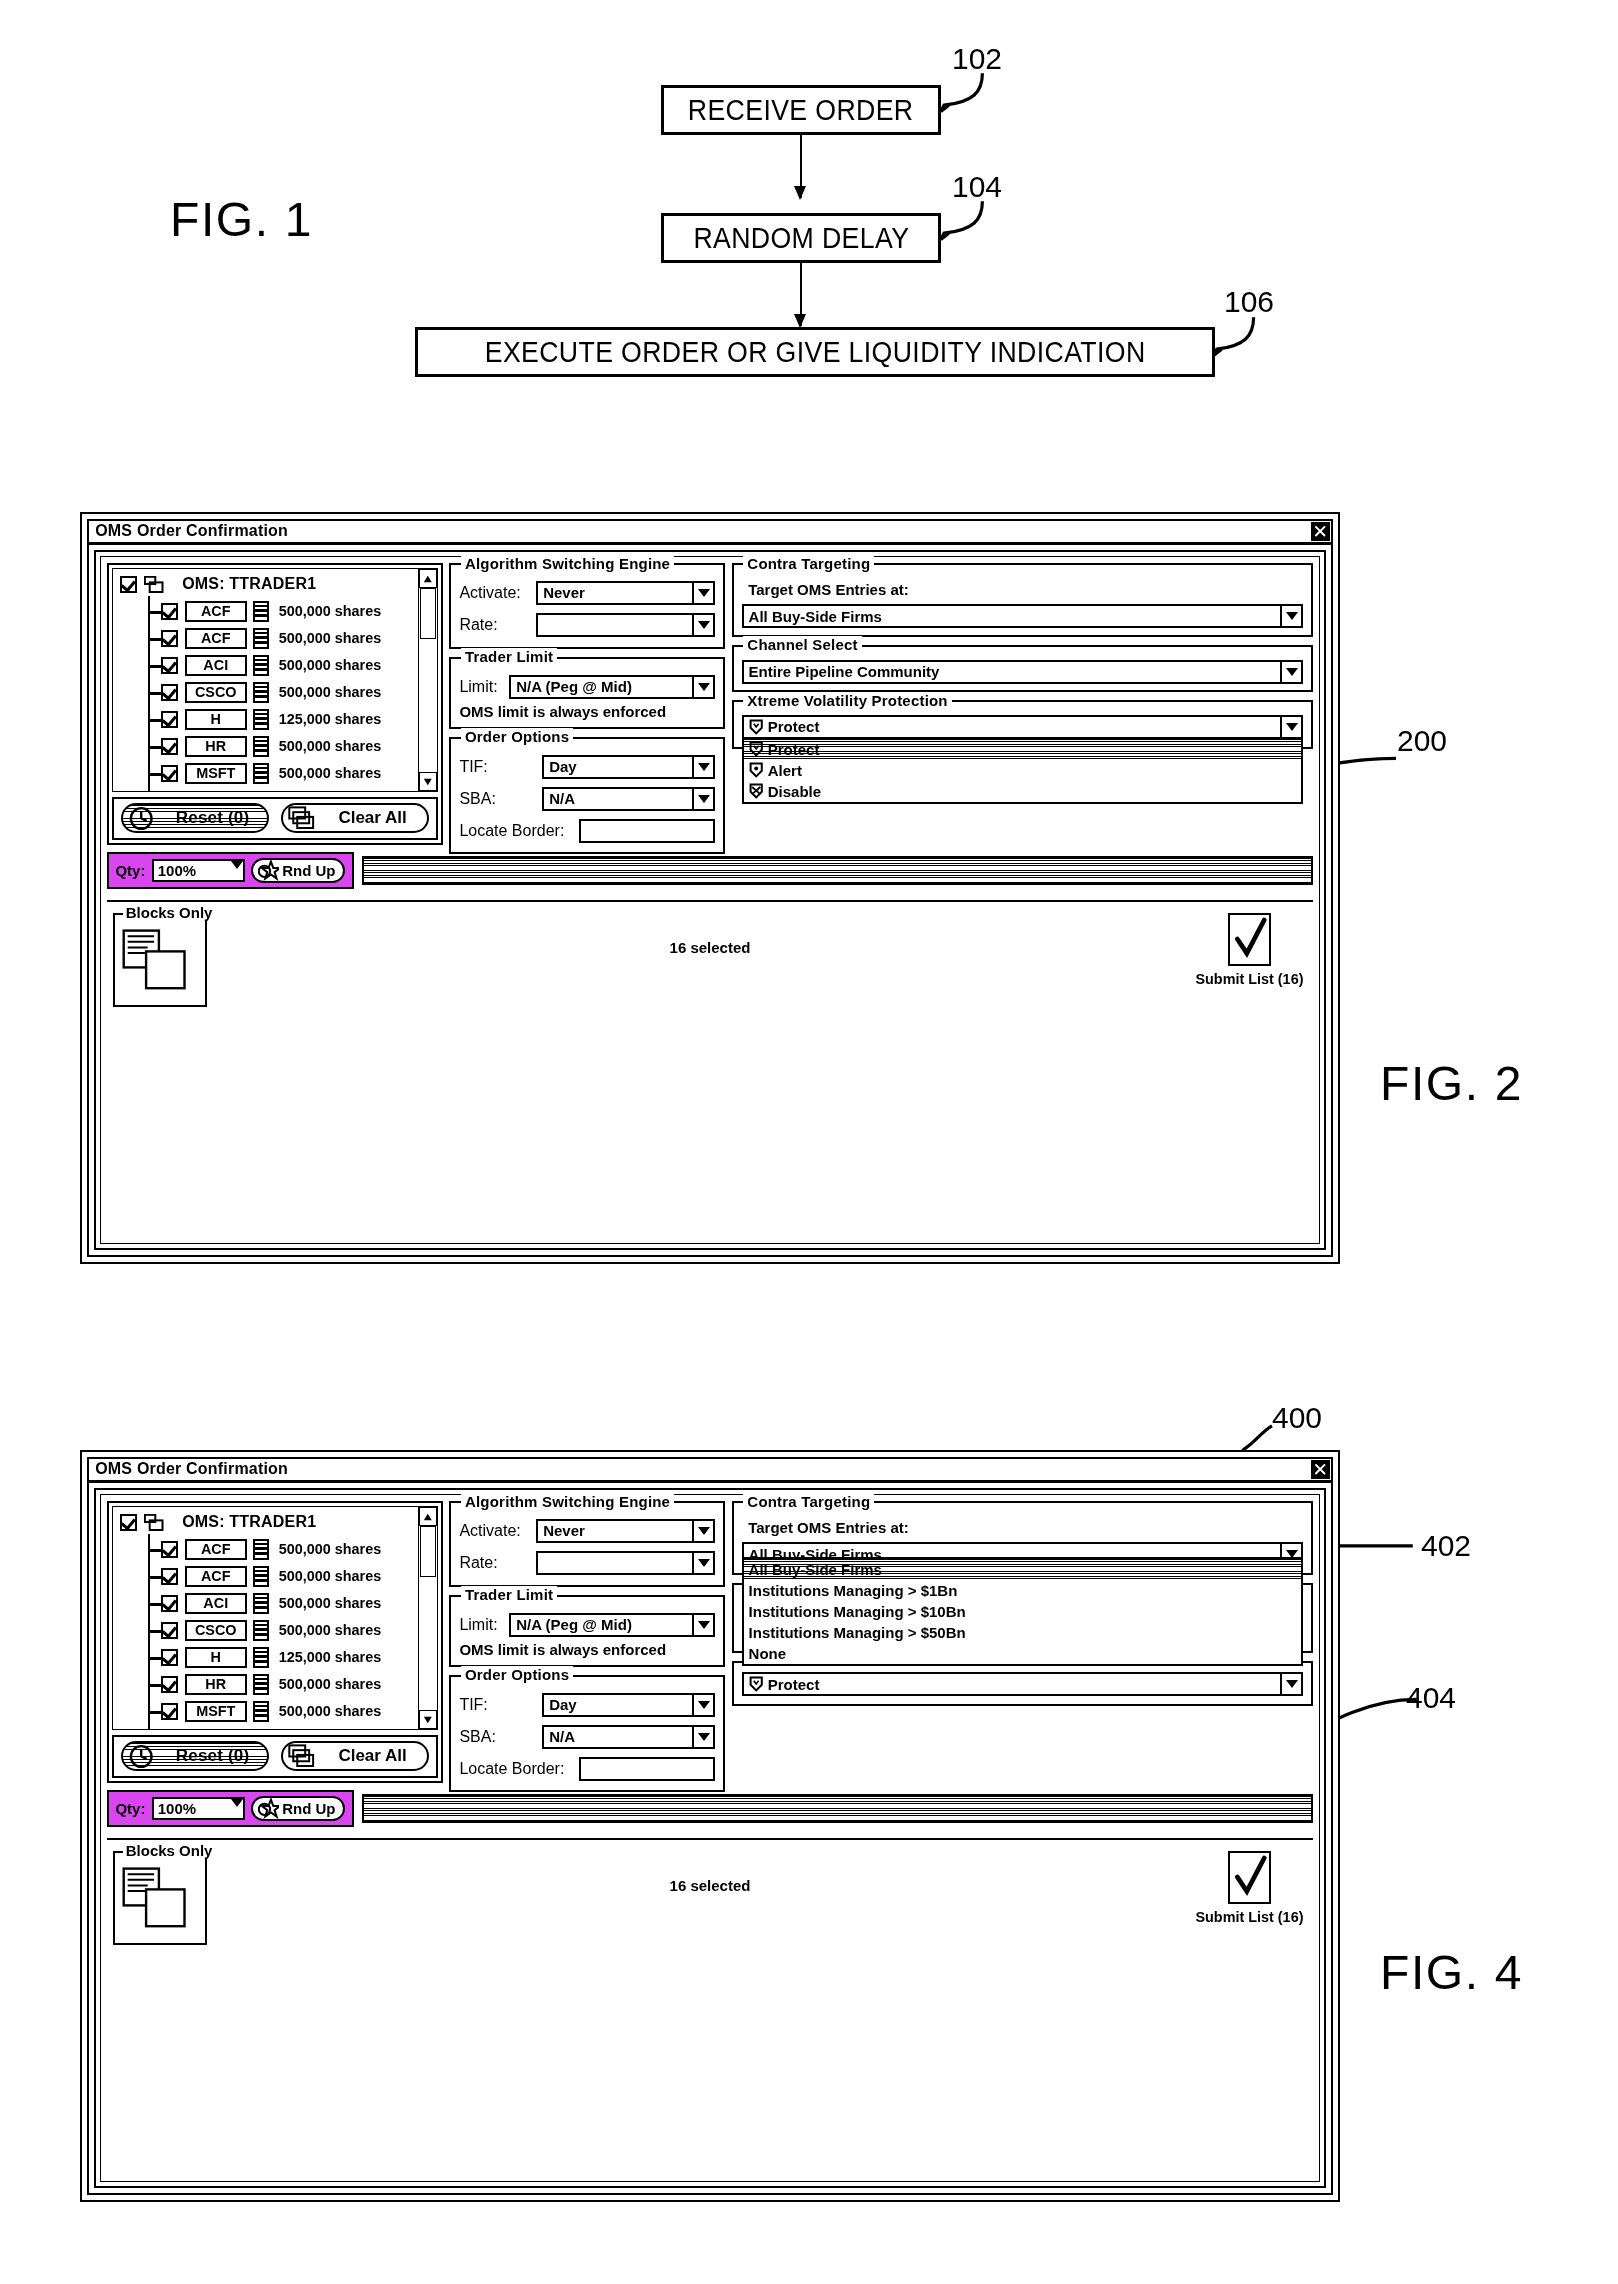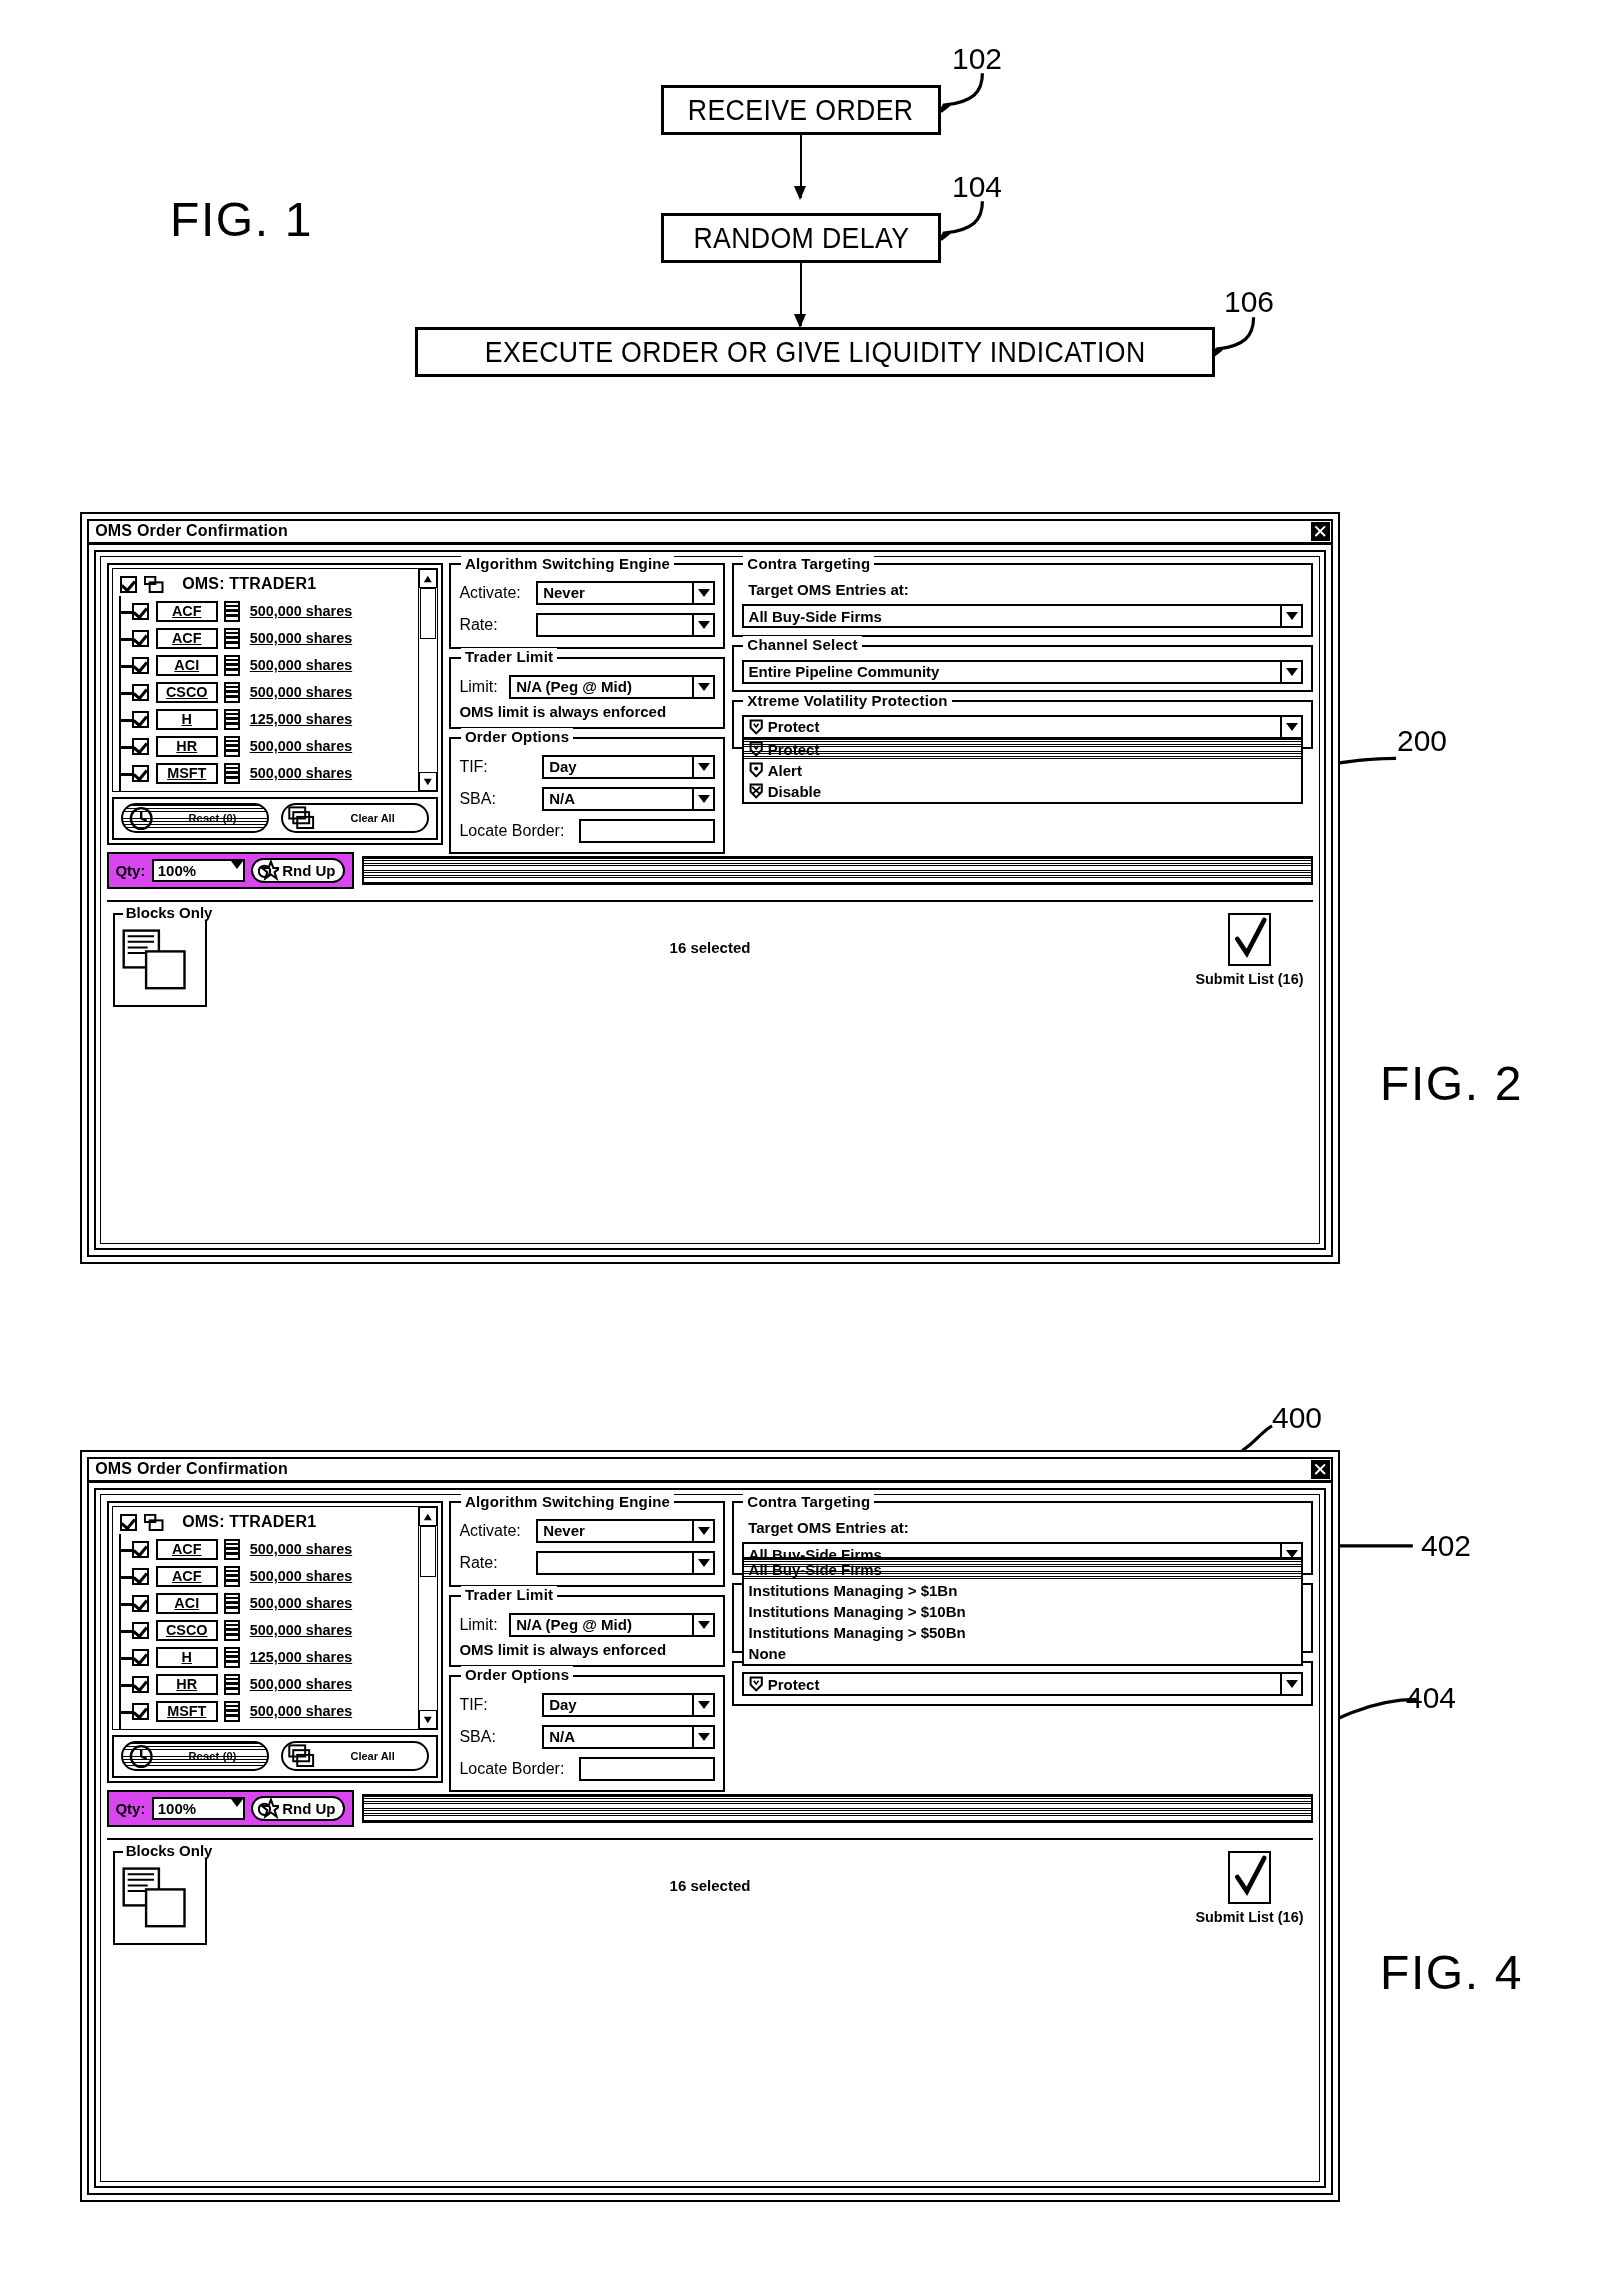--- a/index.html
+++ b/index.html
@@ -190,21 +190,21 @@
     transform: rotate(40deg);
   }
   .folder-ico { width: 21px; height: 17.6px; flex: 0 0 auto; }
   .tree-root-label {
     font-size: 16px;
     font-weight: 700;
     letter-spacing: 0.2px;
     margin-left: 11.2px;
     white-space: nowrap;
   }
-  .tree-rows { position: relative; margin-left: 1px; padding-top: 1.6px; text-decoration: underline; }
+  .tree-rows { position: relative; margin-left: 30px; padding-top: 1.6px; }
   .tree-vline {
     position: absolute;
     left: 0; top: 0; bottom: 11.2px;
     width: 2.4px;
     background: #000;
   }
   .tree-row {
     display: flex;
     align-items: center;
     height: 27px;
@@ -305,21 +305,21 @@
     box-sizing: border-box;
     display: flex;
     align-items: center;
     background: #fff;
     position: relative;
     overflow: hidden;
   }
   .pill-btn .lbl {
     flex: 1 1 auto;
     text-align: center;
-    font-size: 11px;
+    font-size: 17px;
     font-weight: 600;
     white-space: nowrap;
   }
   .pill-btn.striped .lbl { letter-spacing: 0.2px; }
   .pill-btn.striped {
     background: repeating-linear-gradient(
       to bottom, #000 0px, #000 0.8px, #fff 0.8px, #fff 3.2px);
   }
   .pill-ico { width: 32px; height: 27px; flex: 0 0 auto; margin-left: 3.2px; }
 

